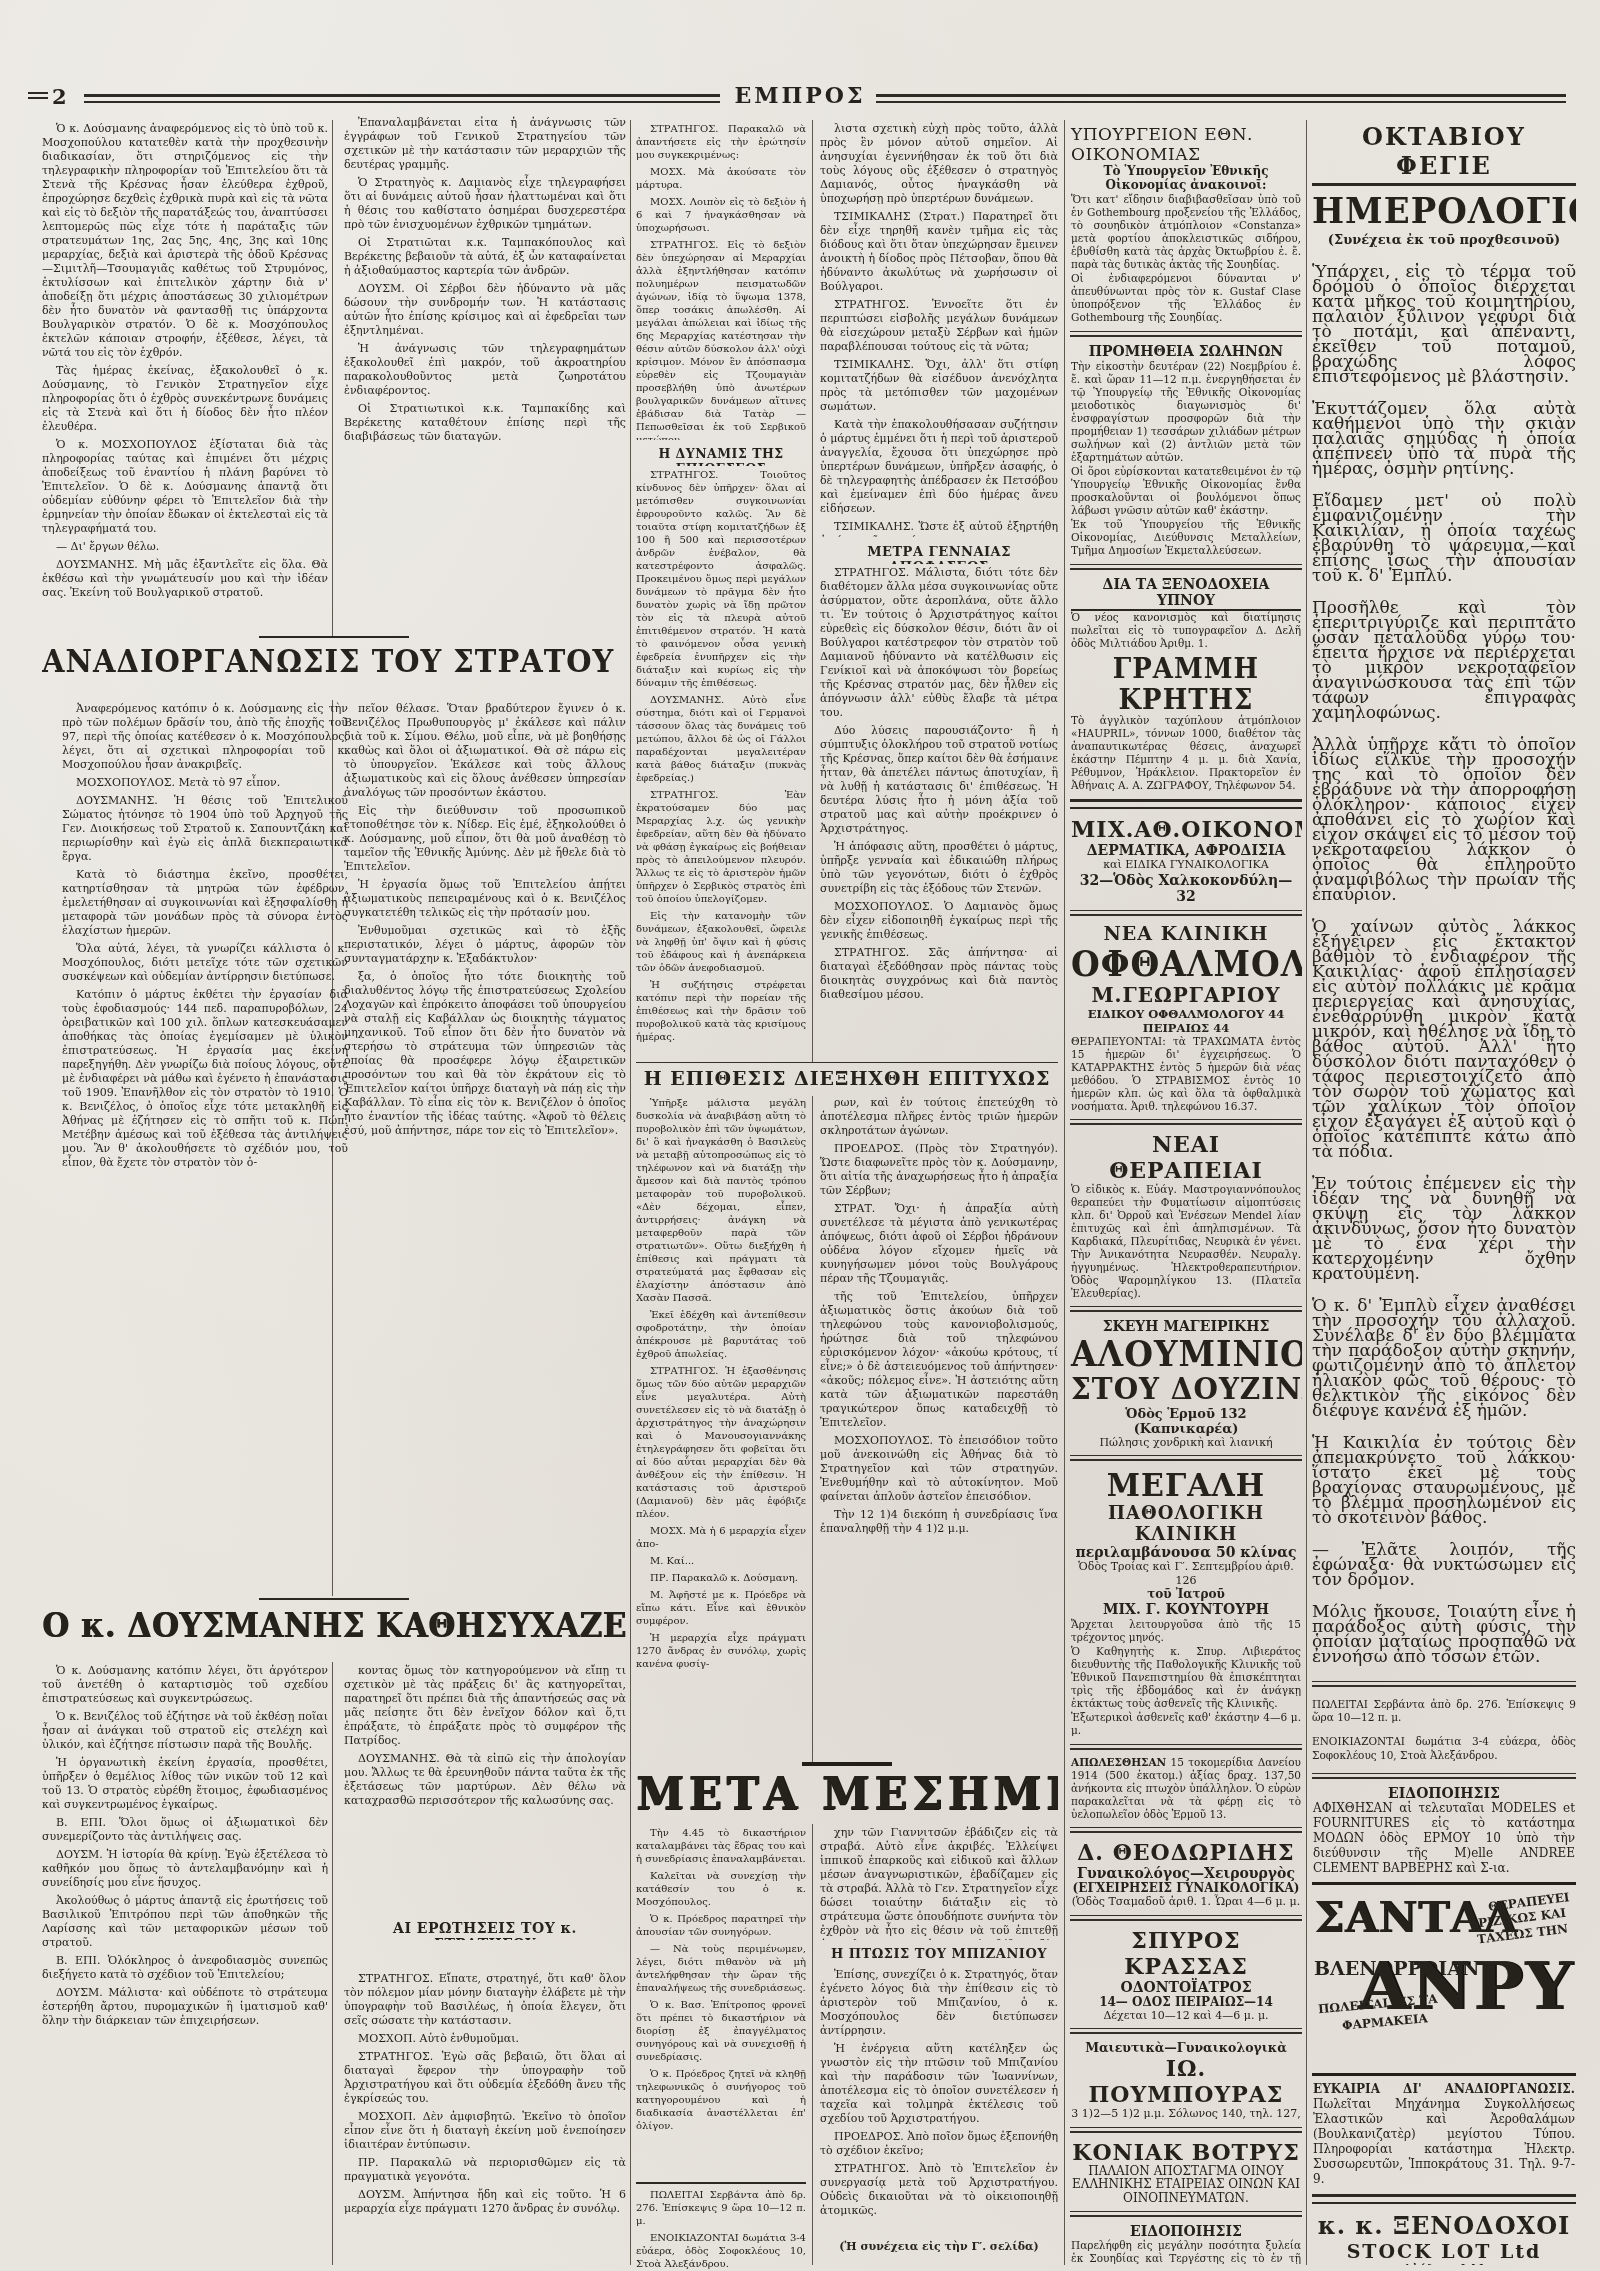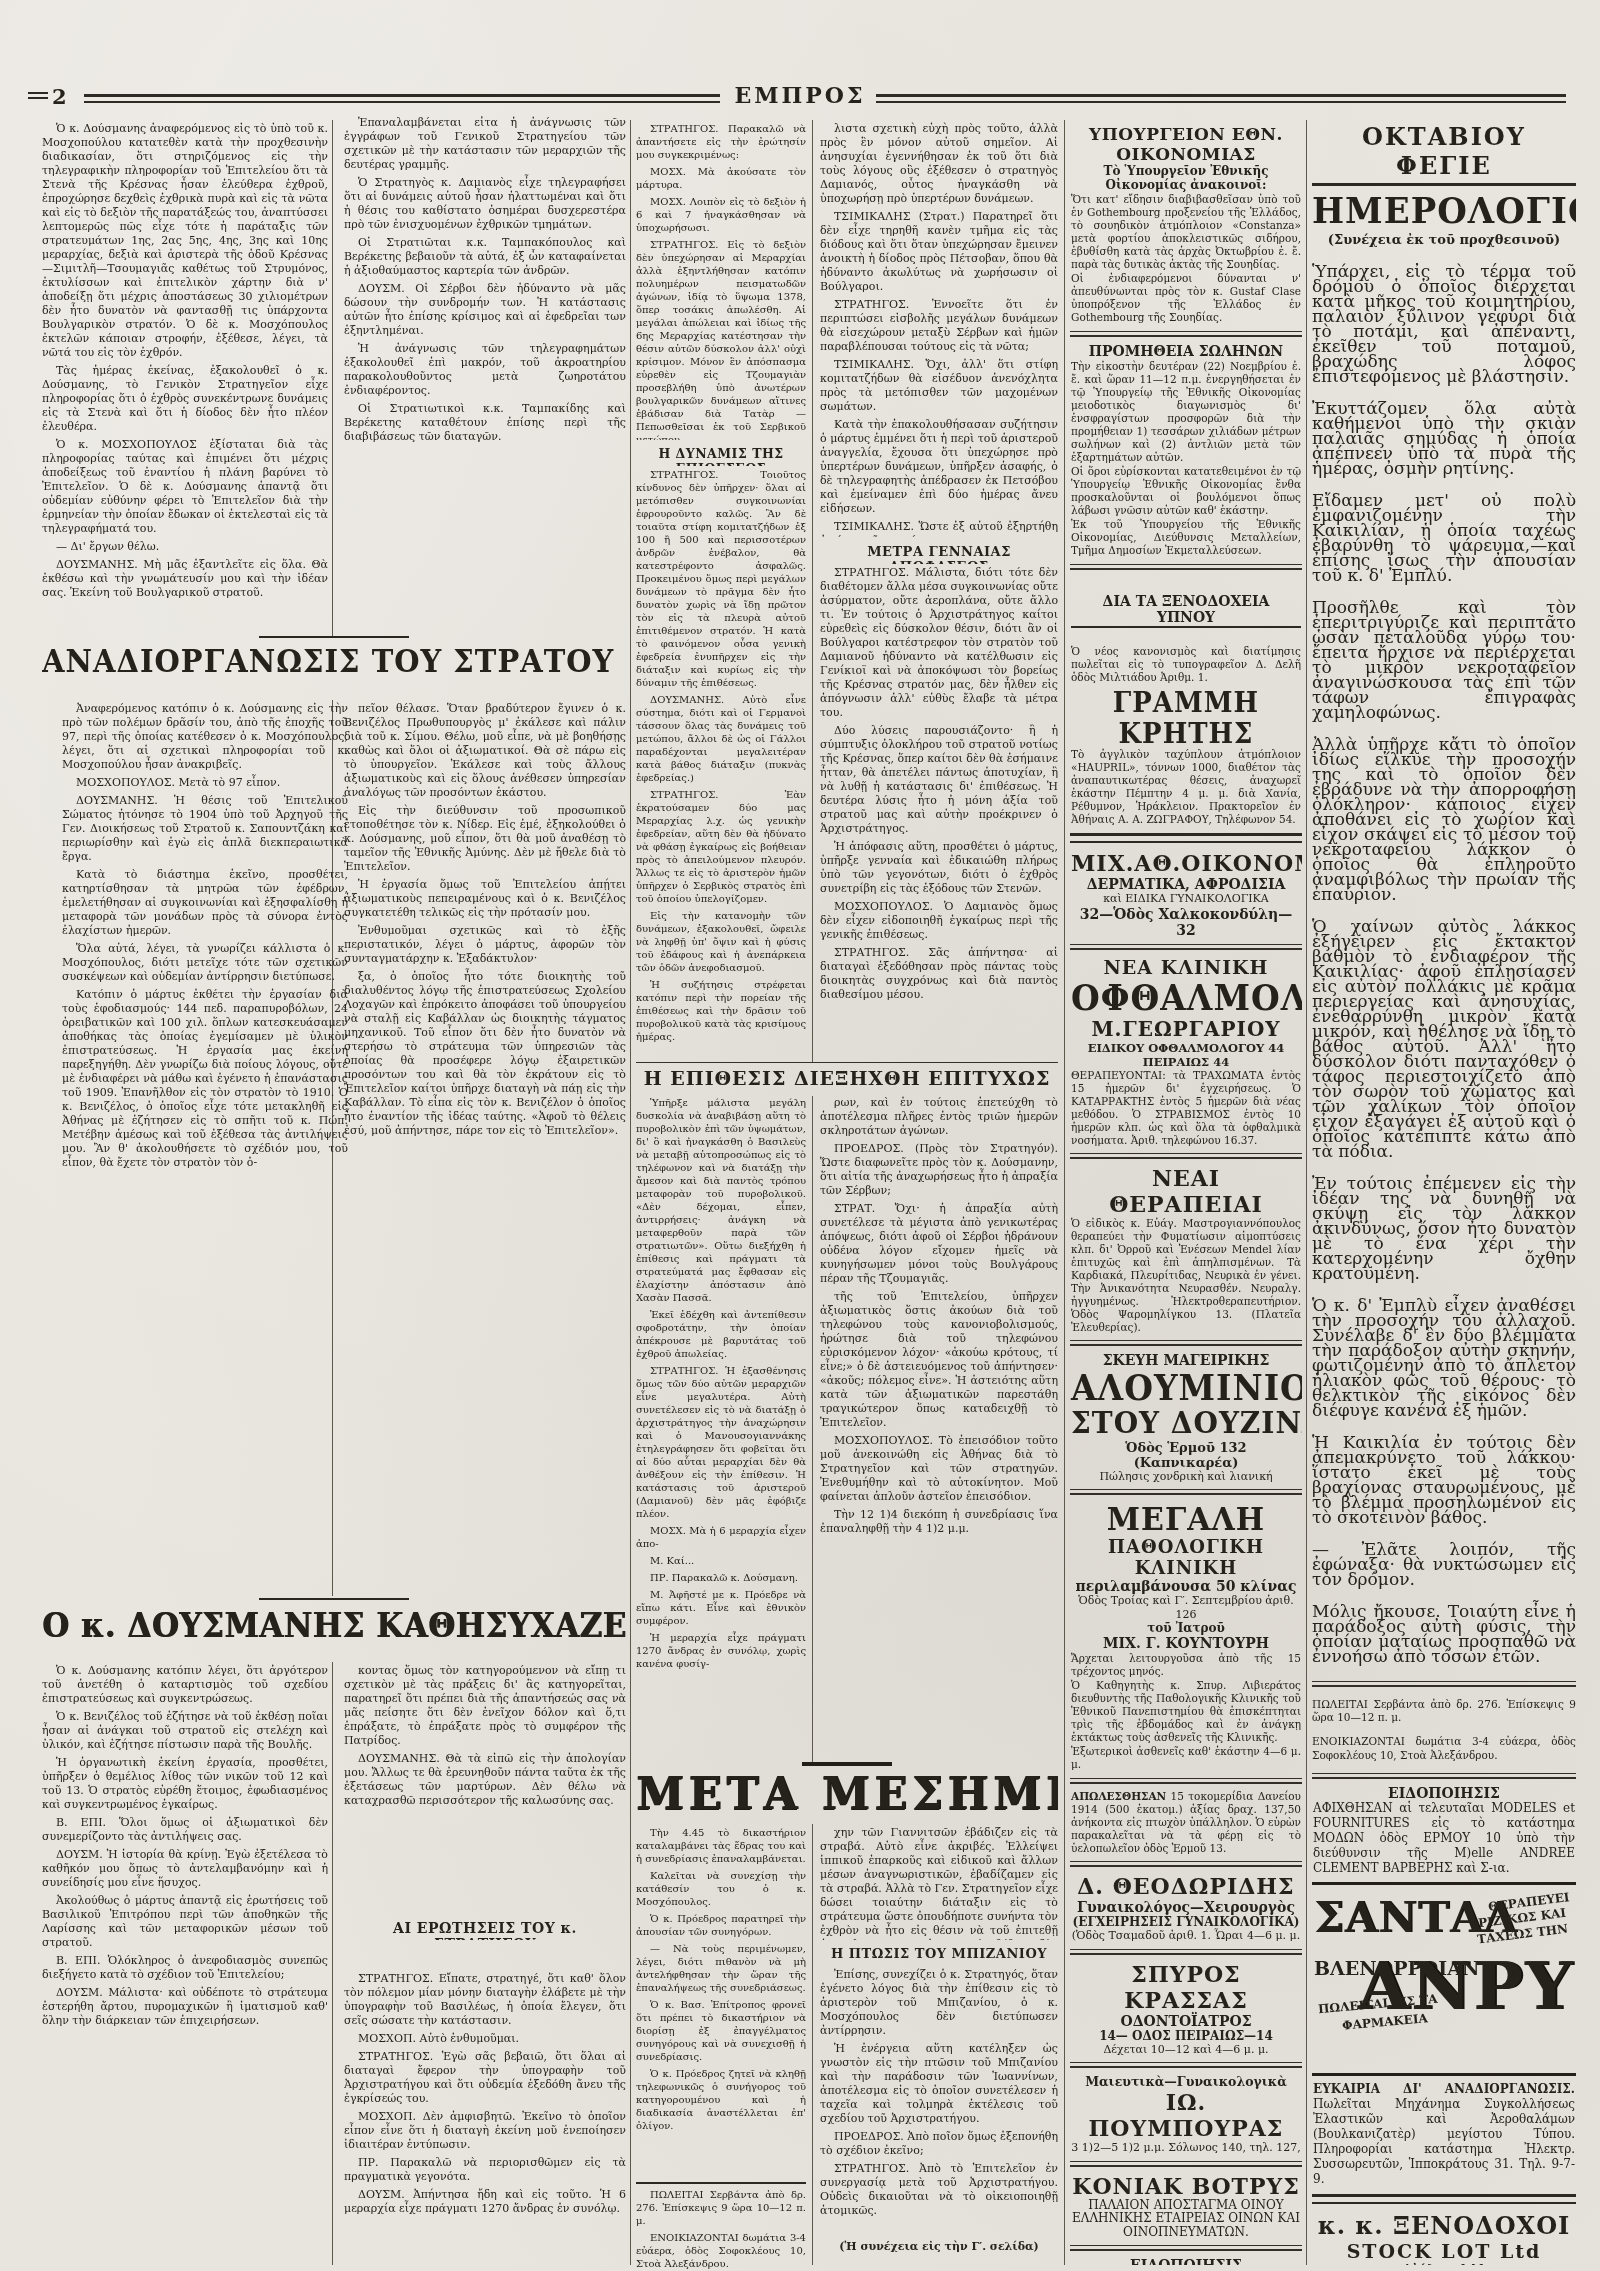--- a/index.html
+++ b/index.html
@@ -32,21 +32,21 @@
   .h1text{font-size:29px;font-weight:bold;letter-spacing:1px;white-space:nowrap;transform:scaleY(1.08);transform-origin:top;}
   .h2text{font-size:31px;font-weight:bold;letter-spacing:0.5px;white-space:nowrap;transform:scaleY(1.1);transform-origin:top;text-shadow:.8px 0 0 #26221b;}
   .bannertext{font-size:43px;font-weight:bold;letter-spacing:5px;white-space:nowrap;transform:scaleY(1.02);transform-origin:top;text-shadow:1.3px 0 0 #1d1a14, 0 1px 0 #1d1a14;}
   .spanheadtext{font-size:19px;font-weight:bold;letter-spacing:1px;white-space:nowrap;}
   .sub{font-weight:bold;text-align:center;font-size:14px;letter-spacing:.5px;margin:4px 0;text-indent:0 !important;}
   
   .rail{position:absolute;overflow:hidden;}
   .blk{padding:2px 1px;}
   .sep{height:3px;border-top:1px solid #332f28;border-bottom:2px solid #332f28;margin:4px 0;}
   .sep2{height:5px;border-top:3px solid #2c2822;border-bottom:2px solid #2c2822;margin:5px 0;}
-  .ad-t1{font-size:17px;font-weight:bold;text-align:center;letter-spacing:.5px;}
+  .ad-t1{font-size:17px;font-weight:normal;letter-spacing:.5px;}
   .ad-t2{font-size:26px;font-weight:bold;text-align:center;letter-spacing:1px;transform:scaleY(1.05);}
   .ad-xl{font-size:33px;font-weight:bold;text-align:center;letter-spacing:1px;white-space:nowrap;transform:scaleY(1.05);}
   .ad-lg{font-size:22px;font-weight:bold;text-align:center;letter-spacing:1px;}
   .ad-md{font-size:14px;font-weight:bold;text-align:center;}
   .ad-sm{font-size:10.5px;line-height:13px;text-align:justify;}
   .ad-sm-c{font-size:11px;line-height:13.5px;text-align:center;}
   .rail .blk p{margin:1px 0;}
   
   .feu-kicker{font-size:24px;font-weight:bold;text-align:center;letter-spacing:2px;border-bottom:3px solid #2c2822;padding-bottom:3px;}
   .feu-title{font-size:34px;font-weight:bold;text-align:center;letter-spacing:1px;margin-top:4px;transform:scaleY(1.05);white-space:nowrap;}
@@ -254,21 +254,21 @@
     <div class="blk">
       <div class="ad-md">ΠΡΟΜΗΘΕΙΑ ΣΩΛΗΝΩΝ</div>
       <div class="ad-sm">
           <p>Τὴν εἰκοστὴν δευτέραν (22) Νοεμβρίου ἐ. ἔ. καὶ ὥραν 11—12 π.μ. ἐνεργηθήσεται ἐν τῷ Ὑπουργείῳ τῆς Ἐθνικῆς Οἰκονομίας μειοδοτικὸς διαγωνισμὸς δι' ἐνσφραγίστων προσφορῶν διὰ τὴν προμήθειαν 1) τεσσάρων χιλιάδων μέτρων σωλήνων καὶ (2) ἀντλιῶν μετὰ τῶν ἐξαρτημάτων αὐτῶν.</p>
           <p>Οἱ ὅροι εὑρίσκονται κατατεθειμένοι ἐν τῷ Ὑπουργείῳ Ἐθνικῆς Οἰκονομίας ἔνθα προσκαλοῦνται οἱ βουλόμενοι ὅπως λάβωσι γνῶσιν αὐτῶν καθ' ἑκάστην.</p>
           <p>Ἐκ τοῦ Ὑπουργείου τῆς Ἐθνικῆς Οἰκονομίας, Διεύθυνσις Μεταλλείων, Τμῆμα Δημοσίων Ἐκμεταλλεύσεων.</p>
         </div>
     </div>
     <div class="sep"></div>
     <div class="blk">
-      <div class="ad-md" style="border-bottom:2px solid #2c2822;display:inline-block;padding:0 4px 1px;margin:17px auto;width:auto;display:block;">ΔΙΑ ΤΑ ΞΕΝΟΔΟΧΕΙΑ ΥΠΝΟΥ</div>
+      <div class="ad-md" style="border-bottom:2px solid #2c2822;display:inline-block;padding:0 4px 1px;margin:0 auto;width:auto;display:block;">ΔΙΑ ΤΑ ΞΕΝΟΔΟΧΕΙΑ ΥΠΝΟΥ</div>
       <div class="ad-sm">Ὁ νέος κανονισμὸς καὶ διατίμησις πωλεῖται εἰς τὸ τυπογραφεῖον Δ. Δελῆ ὁδὸς Μιλτιάδου Ἀριθμ. 1.</div>
     </div>
     <div class="blk">
       <div class="ad-t2">ΓΡΑΜΜΗ ΚΡΗΤΗΣ</div>
       <div class="ad-sm">Τὸ ἀγγλικὸν ταχύπλουν ἀτμόπλοιον «HAUPRIL», τόννων 1000, διαθέτον τὰς ἀναπαυτικωτέρας θέσεις, ἀναχωρεῖ ἑκάστην Πέμπτην 4 μ. μ. διὰ Χανία, Ρέθυμνον, Ἡράκλειον. Πρακτορεῖον ἐν Ἀθήναις Α. Α. ΖΩΓΡΑΦΟΥ, Τηλέφωνον 54.</div>
     </div>
     <div class="sep2"></div>
     <div class="blk">
       <div class="ad-lg">ΜΙΧ.ΑΘ.ΟΙΚΟΝΟΜΟΥ</div>
       <div class="ad-md">ΔΕΡΜΑΤΙΚΑ, ΑΦΡΟΔΙΣΙΑ</div>

